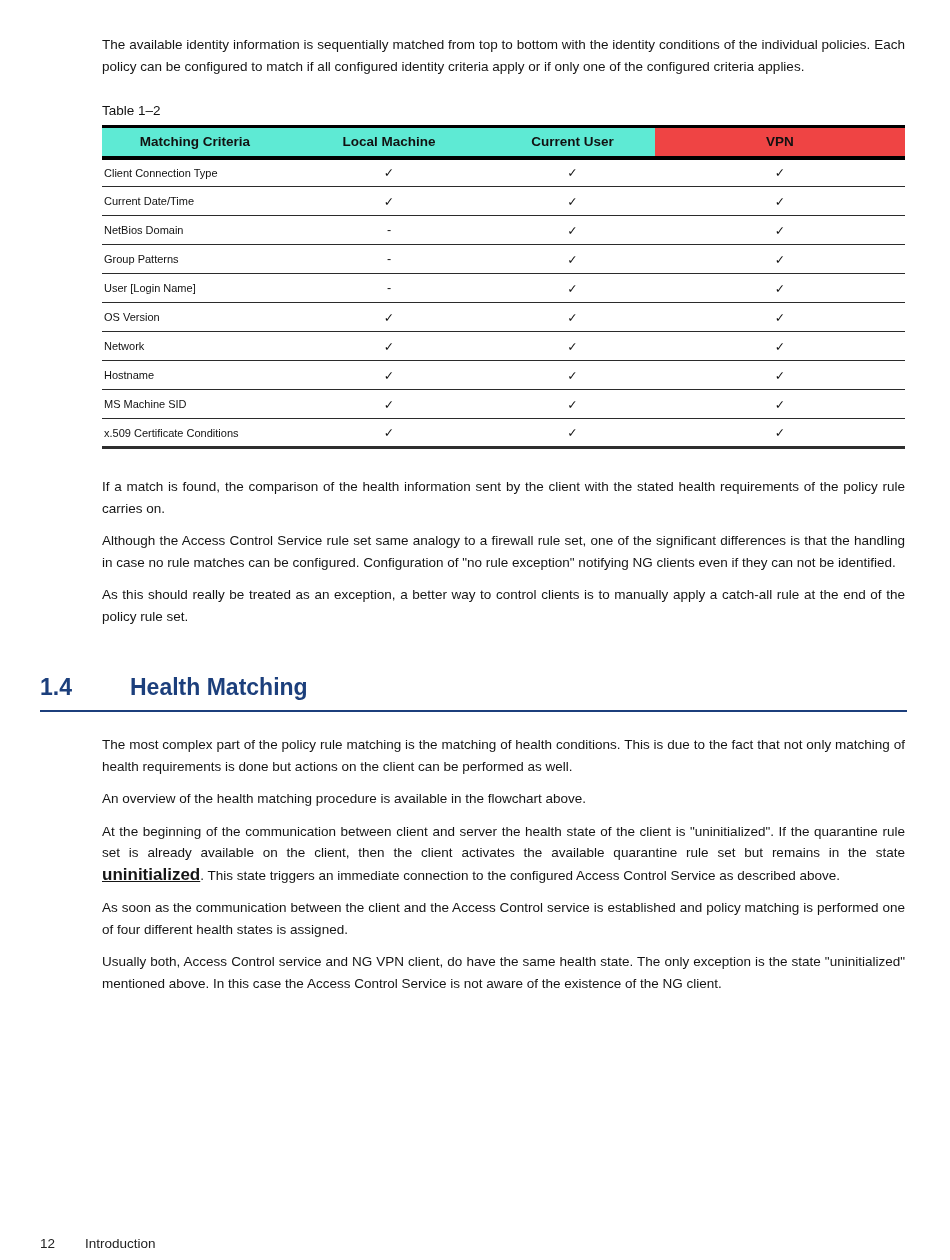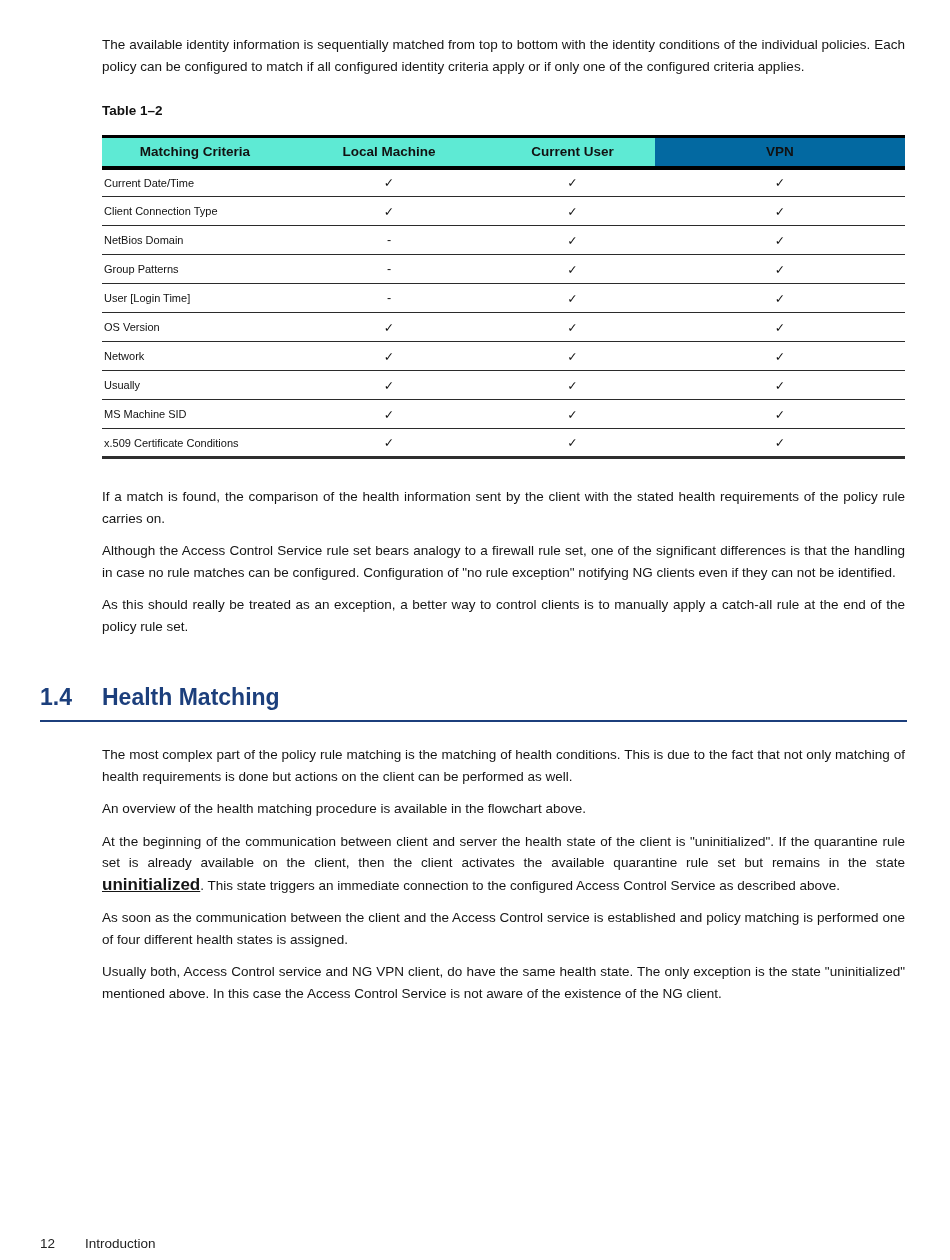--- a/index.html
+++ b/index.html
@@ -25,23 +25,23 @@
   p.body-text {
     font-size: 13.5px;
     line-height: 21.5px;
     text-align: justify;
     margin-bottom: 11px;
     color: #151515;
   }
   .intro { margin-top: 34px; }
   .table-label {
     font-size: 13.5px;
-    font-weight: bold;
+    font-weight: normal;
     margin-top: 26px;
-    margin-bottom: 17px;
+    margin-bottom: 7px;
     color: #111;
   }
   table.criteria-table {
     width: 803px;
     border-collapse: collapse;
     table-layout: fixed;
     border-top: 3px solid #000;
     border-bottom: 3px solid #2e2e2e;
   }
   table.criteria-table col.c1 { width: 186px; }
@@ -50,21 +50,21 @@
   table.criteria-table col.c4 { width: 250px; }
   table.criteria-table thead th {
     font-size: 13.5px;
     font-weight: bold;
     text-align: center;
     height: 31px;
     background: #5eead4;
     border-bottom: 4px solid #000;
     color: #111;
   }
-  table.criteria-table thead th.vpn-col { background: #0369a1; }
+  table.criteria-table thead th.vpn-col { background: #ef4444; }
   table.criteria-table tbody td {
     font-size: 11px;
     height: 29px;
     border-top: 1.5px solid #2b2b2b;
     color: #111;
     vertical-align: middle;
   }
   table.criteria-table tbody tr:first-child td { border-top: none; }
   table.criteria-table tbody td.crit { text-align: left; padding-left: 2px; }
   table.criteria-table tbody td.mark { text-align: center; font-size: 12.5px; }
@@ -72,20 +72,21 @@
   .section-heading {
     margin-top: 47px;
     margin-left: -62px;
     width: 867px;
     display: flex;
     align-items: baseline;
     color: #1c3f7c;
     border-bottom: 2px solid #1c3f7c;
     padding-bottom: 9px;
     margin-bottom: 22px;
+    gap: 28px;
   }
   .section-heading .sec-num {
     font-size: 23px;
     font-weight: bold;
     width: 62px;
   }
   .section-heading .sec-title {
     font-size: 23px;
     font-weight: bold;
   }
@@ -119,84 +120,84 @@
       <thead>
         <tr>
           <th>Matching Criteria</th>
           <th>Local Machine</th>
           <th>Current User</th>
           <th class="vpn-col">VPN</th>
         </tr>
       </thead>
       <tbody>
         <tr>
+          <td class="crit">Client Connection Type</td>
+          <td class="mark">✓</td>
+          <td class="mark">✓</td>
+          <td class="mark">✓</td>
+        </tr>
+        <tr>
           <td class="crit">Current Date/Time</td>
-          <td class="mark">✓</td>
-          <td class="mark">✓</td>
-          <td class="mark">✓</td>
-        </tr>
-        <tr>
-          <td class="crit">Client Connection Type</td>
           <td class="mark">✓</td>
           <td class="mark">✓</td>
           <td class="mark">✓</td>
         </tr>
         <tr>
           <td class="crit">NetBios Domain</td>
           <td class="mark">-</td>
           <td class="mark">✓</td>
           <td class="mark">✓</td>
         </tr>
         <tr>
           <td class="crit">Group Patterns</td>
           <td class="mark">-</td>
           <td class="mark">✓</td>
           <td class="mark">✓</td>
         </tr>
         <tr>
-          <td class="crit">User [Login Time]</td>
+          <td class="crit">User [Login Name]</td>
           <td class="mark">-</td>
           <td class="mark">✓</td>
           <td class="mark">✓</td>
         </tr>
         <tr>
           <td class="crit">OS Version</td>
           <td class="mark">✓</td>
           <td class="mark">✓</td>
           <td class="mark">✓</td>
         </tr>
         <tr>
           <td class="crit">Network</td>
           <td class="mark">✓</td>
           <td class="mark">✓</td>
           <td class="mark">✓</td>
         </tr>
         <tr>
-          <td class="crit">Usually</td>
+          <td class="crit">Hostname</td>
           <td class="mark">✓</td>
           <td class="mark">✓</td>
           <td class="mark">✓</td>
         </tr>
         <tr>
           <td class="crit">MS Machine SID</td>
           <td class="mark">✓</td>
           <td class="mark">✓</td>
           <td class="mark">✓</td>
         </tr>
         <tr>
           <td class="crit">x.509 Certificate Conditions</td>
           <td class="mark">✓</td>
           <td class="mark">✓</td>
           <td class="mark">✓</td>
         </tr>
       </tbody>
     </table>
 
     <p class="body-text after-table">If a match is found, the comparison of the health information sent by the client with the stated health requirements of the policy rule carries on.</p>
-    <p class="body-text">Although the Access Control Service rule set bears analogy to a firewall rule set, one of the significant differences is that the handling in case no rule matches can be configured. Configuration of "no rule exception" notifying NG clients even if they can not be identified.</p>
+    <p class="body-text">Although the Access Control Service rule set same analogy to a firewall rule set, one of the significant differences is that the handling in case no rule matches can be configured. Configuration of "no rule exception" notifying NG clients even if they can not be identified.</p>
     <p class="body-text">As this should really be treated as an exception, a better way to control clients is to manually apply a catch-all rule at the end of the policy rule set.</p>
 
     <div class="section-heading">
       <span class="sec-num">1.4</span>
       <span class="sec-title">Health Matching</span>
     </div>
 
     <p class="body-text">The most complex part of the policy rule matching is the matching of health conditions. This is due to the fact that not only matching of health requirements is done but actions on the client can be performed as well.</p>
     <p class="body-text">An overview of the health matching procedure is available in the flowchart above.</p>
     <p class="body-text"><span>At the beginning of the communication between client and server the health state of the client is "uninitialized". If the quarantine rule set is already available on the client, then the client activates the available quarantine rule set but remains in the state </span><span class="bold-inline">uninitialized</span><span>. This state triggers an immediate connection to the configured Access Control Service as described above.</span></p>

